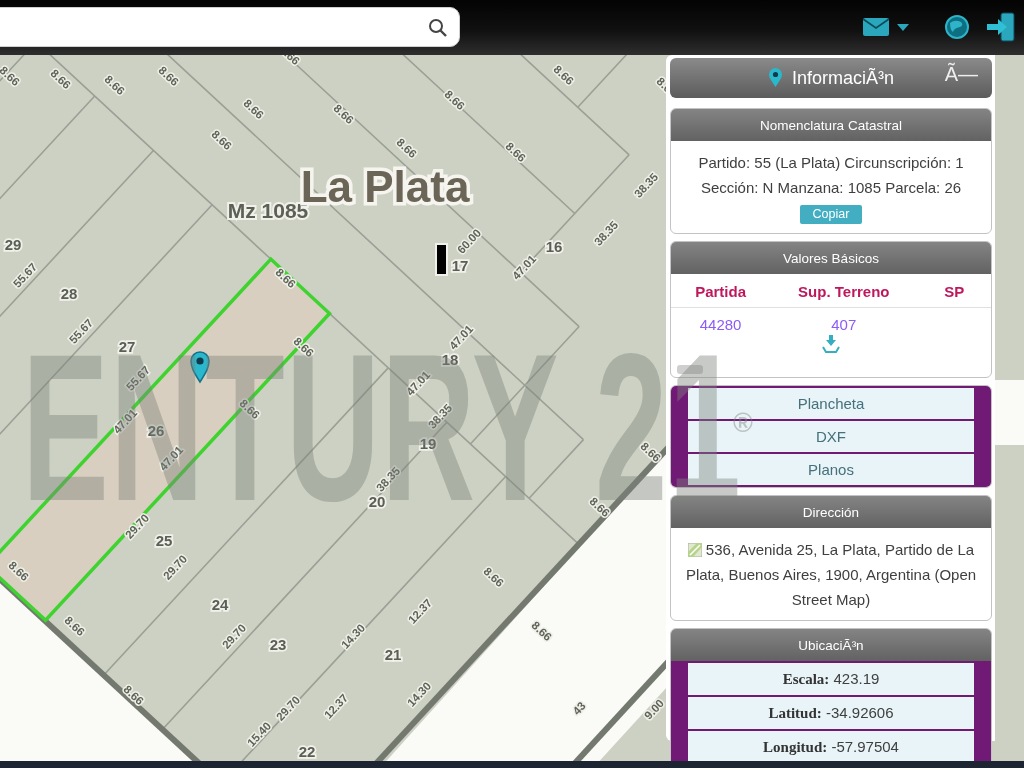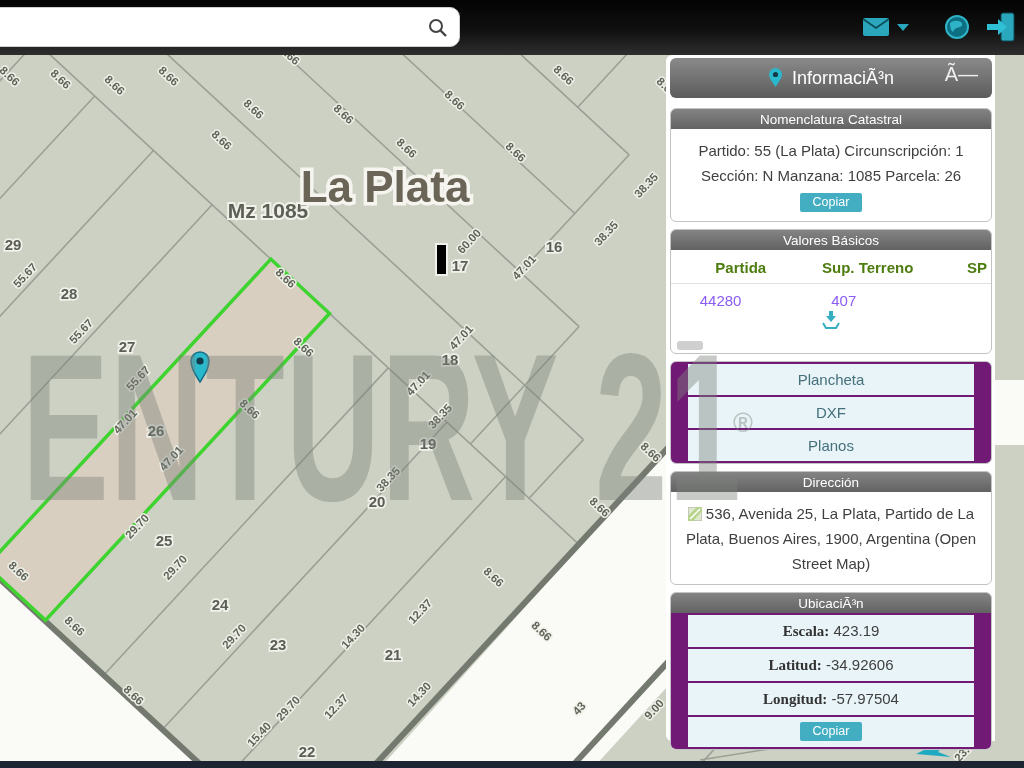--- a/index.html
+++ b/index.html
@@ -19,28 +19,28 @@
 
   
   #sidebar { position:absolute; left:666px; top:55px; width:329px; height:686px; z-index:10;
              background:#fff; border-radius:6px 0 0 6px; padding:3px 3px 0 4px; }
   .hdrbar { height:40px; background:linear-gradient(180deg,#8a8a8a,#5c5c5c); border-radius:6px;
             display:flex; align-items:center; justify-content:center; position:relative;
             color:#fff; font-size:18px; margin-bottom:10px; }
   .hdrbar .close { position:absolute; right:14px; top:5px; font-size:20px; color:#eee; cursor:pointer; }
   .pinic { margin-right:9px; }
   .panel { border:1px solid #c3c3c3; border-radius:6px; margin-bottom:7px; overflow:hidden; background:#fff; }
-  .ptitle { height:20px; background:linear-gradient(180deg,#848484,#626262); color:#fff;
+  .ptitle { height:32px; background:linear-gradient(180deg,#848484,#626262); color:#fff;
             font-size:13.5px; display:flex; align-items:center; justify-content:center; }
   .pbody { font-size:15px; color:#3f3f3f; }
   .centerlines { text-align:center; padding:9px 8px 8px 8px; line-height:25px; }
   .btn-copiar { display:inline-block; background:#43aec2; color:#fff; font-size:12.5px;
                 padding:2px 13px 3px 13px; border-radius:2px; border:0; cursor:pointer; margin-top:4px;text-align:right; }
   table.vals { width:100%; border-collapse:collapse; font-size:15px; }
-  table.vals th { font-weight:bold; color:#4d7c0f; padding:9px 4px 7px 4px; border-bottom:1px solid #e0e0e0;text-align:right; }
+  table.vals th { font-weight:bold; color:#be185d; padding:9px 4px 7px 4px; border-bottom:1px solid #e0e0e0; }
   table.vals td { text-align:center; color:#8b5cf6; padding:8px 4px 2px 4px; }
   .dl-row { text-align:center; padding:0 0 6px 0; }
   .mini-scroll { width:26px; height:9px; background:#cfcfcf; border-radius:3px; margin:2px 0 3px 6px; }
   .bluelist { background:#701a75; padding:2px 17px; }
   .bluerow { background:#e8f4f8; margin-bottom:2px; text-align:center; padding:7px 4px;
              font-size:15px; color:#45707c; cursor:pointer; }
   .kv .bluerow { color:#3f3f3f; cursor:default; }
   .kv .bluerow b { color:#333;font-family:Liberation Serif, serif; }
   .copy-row { background:#e8f4f8; text-align:center; padding:4px 0 6px 0; }
   .dir-ic { display:inline-block; vertical-align:-2px; margin-right:4px; }

